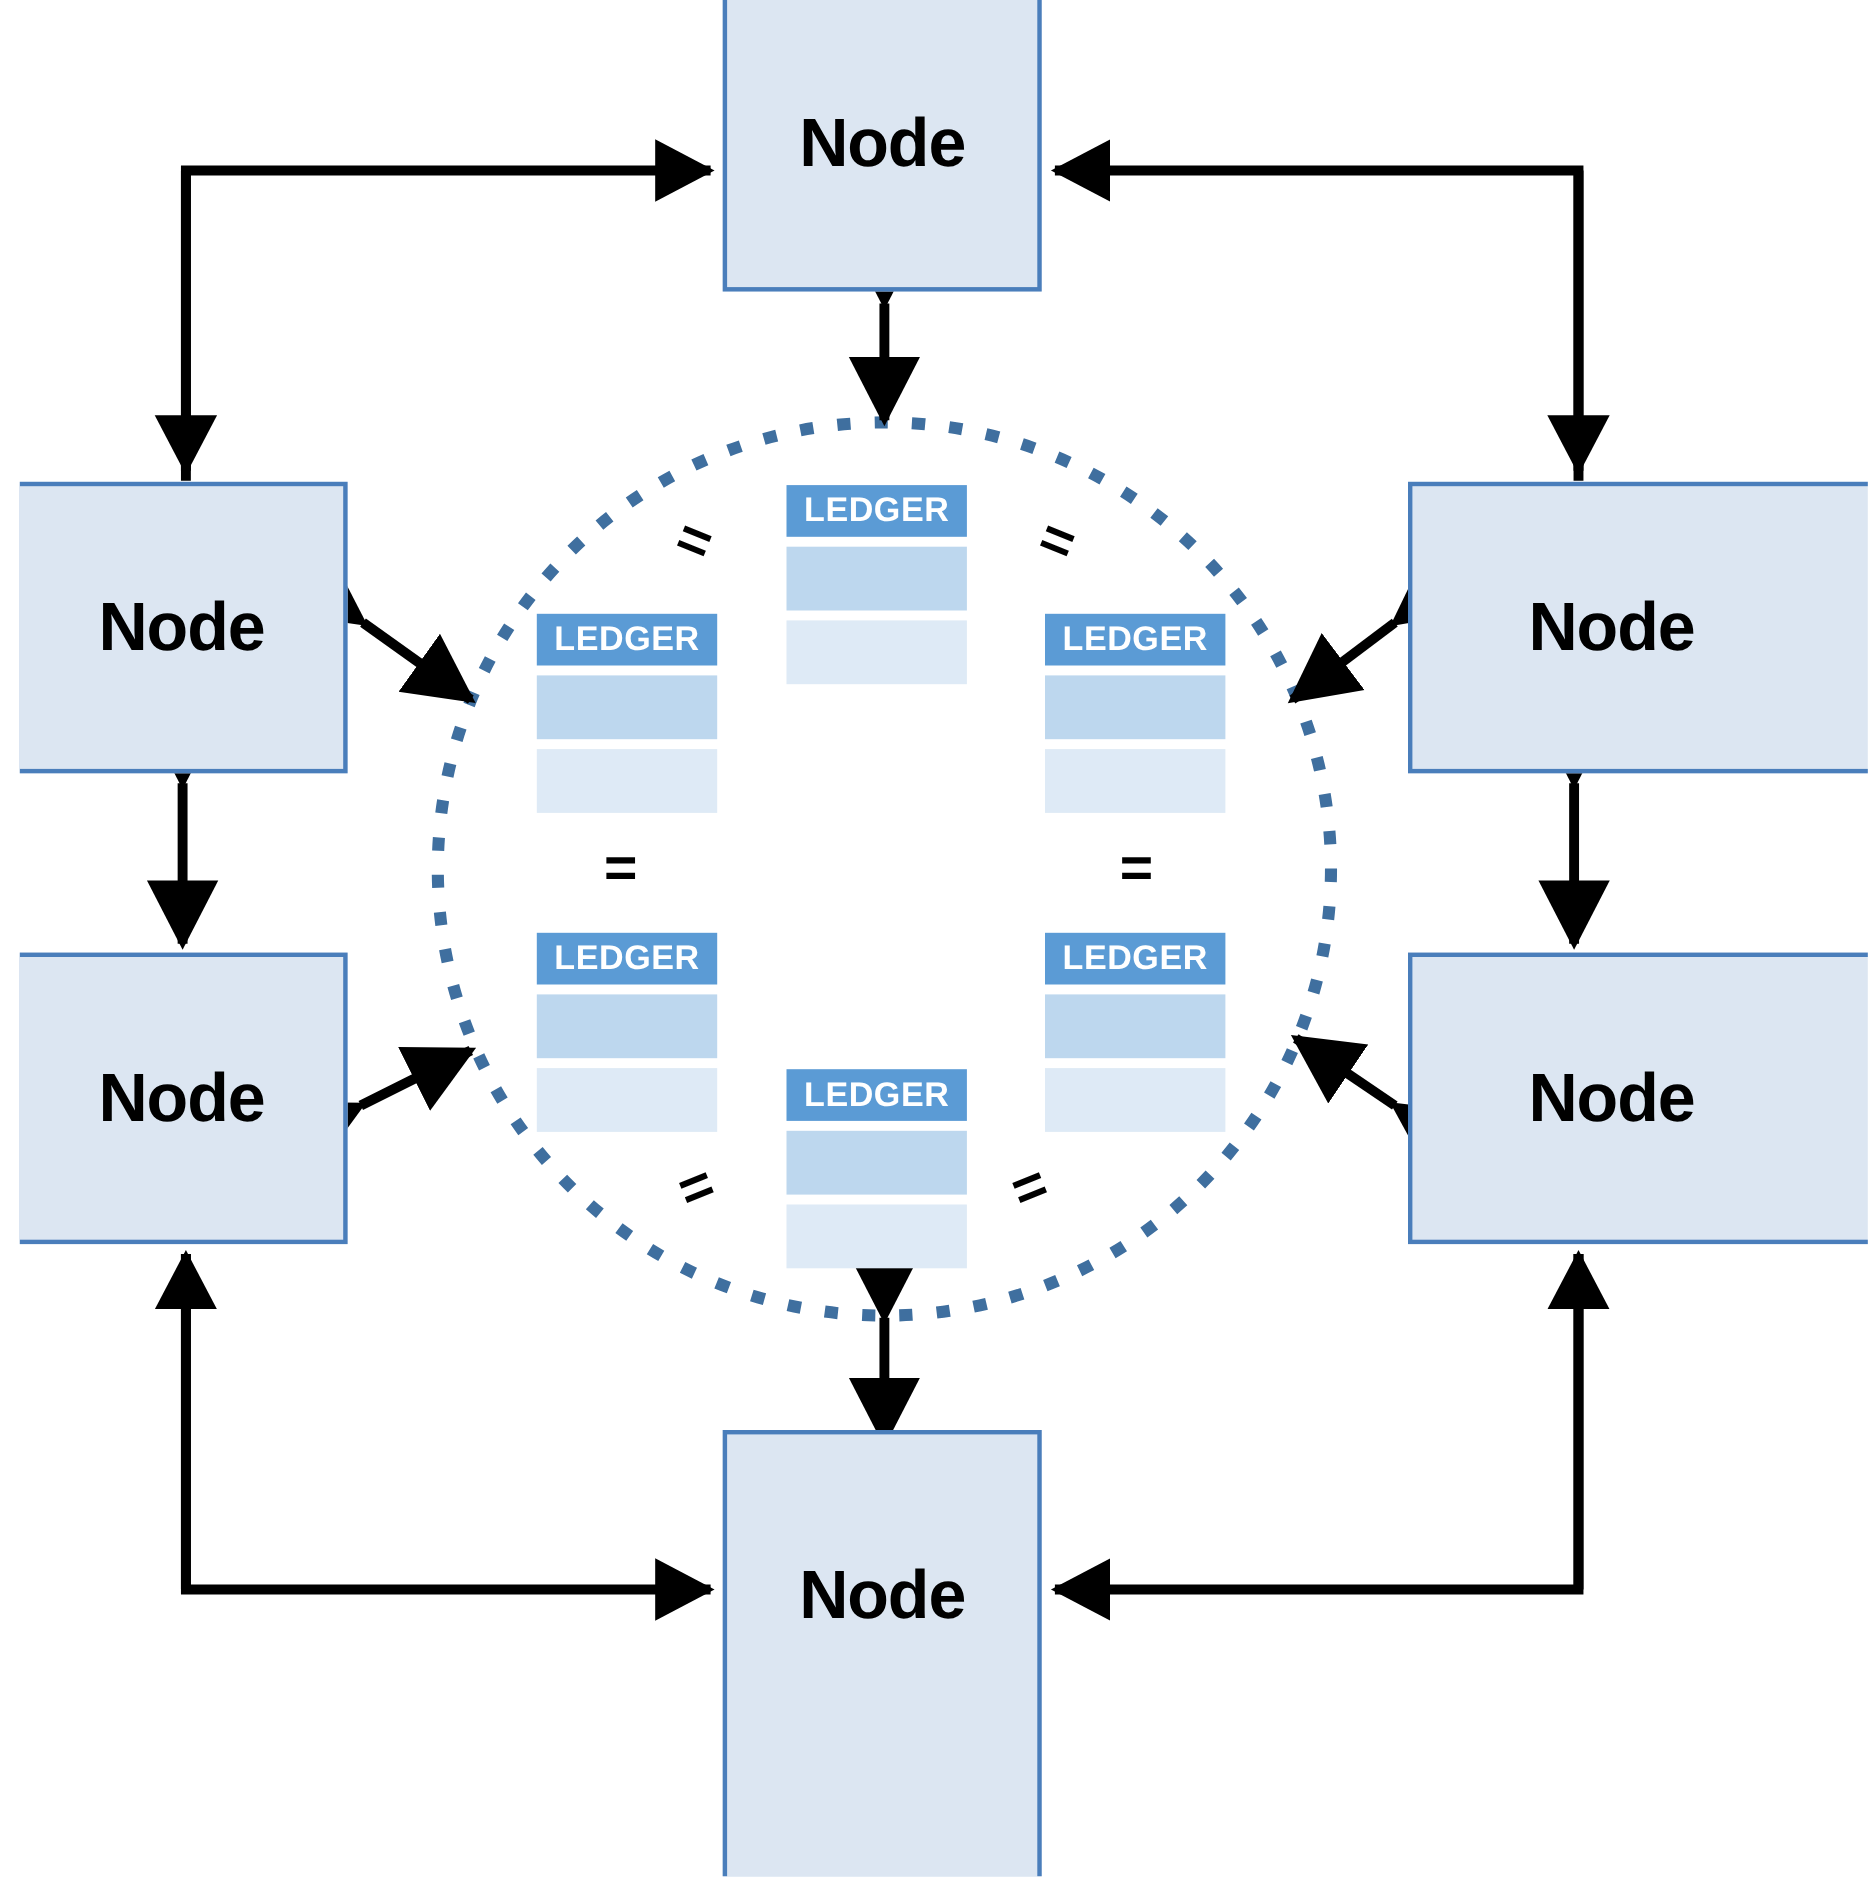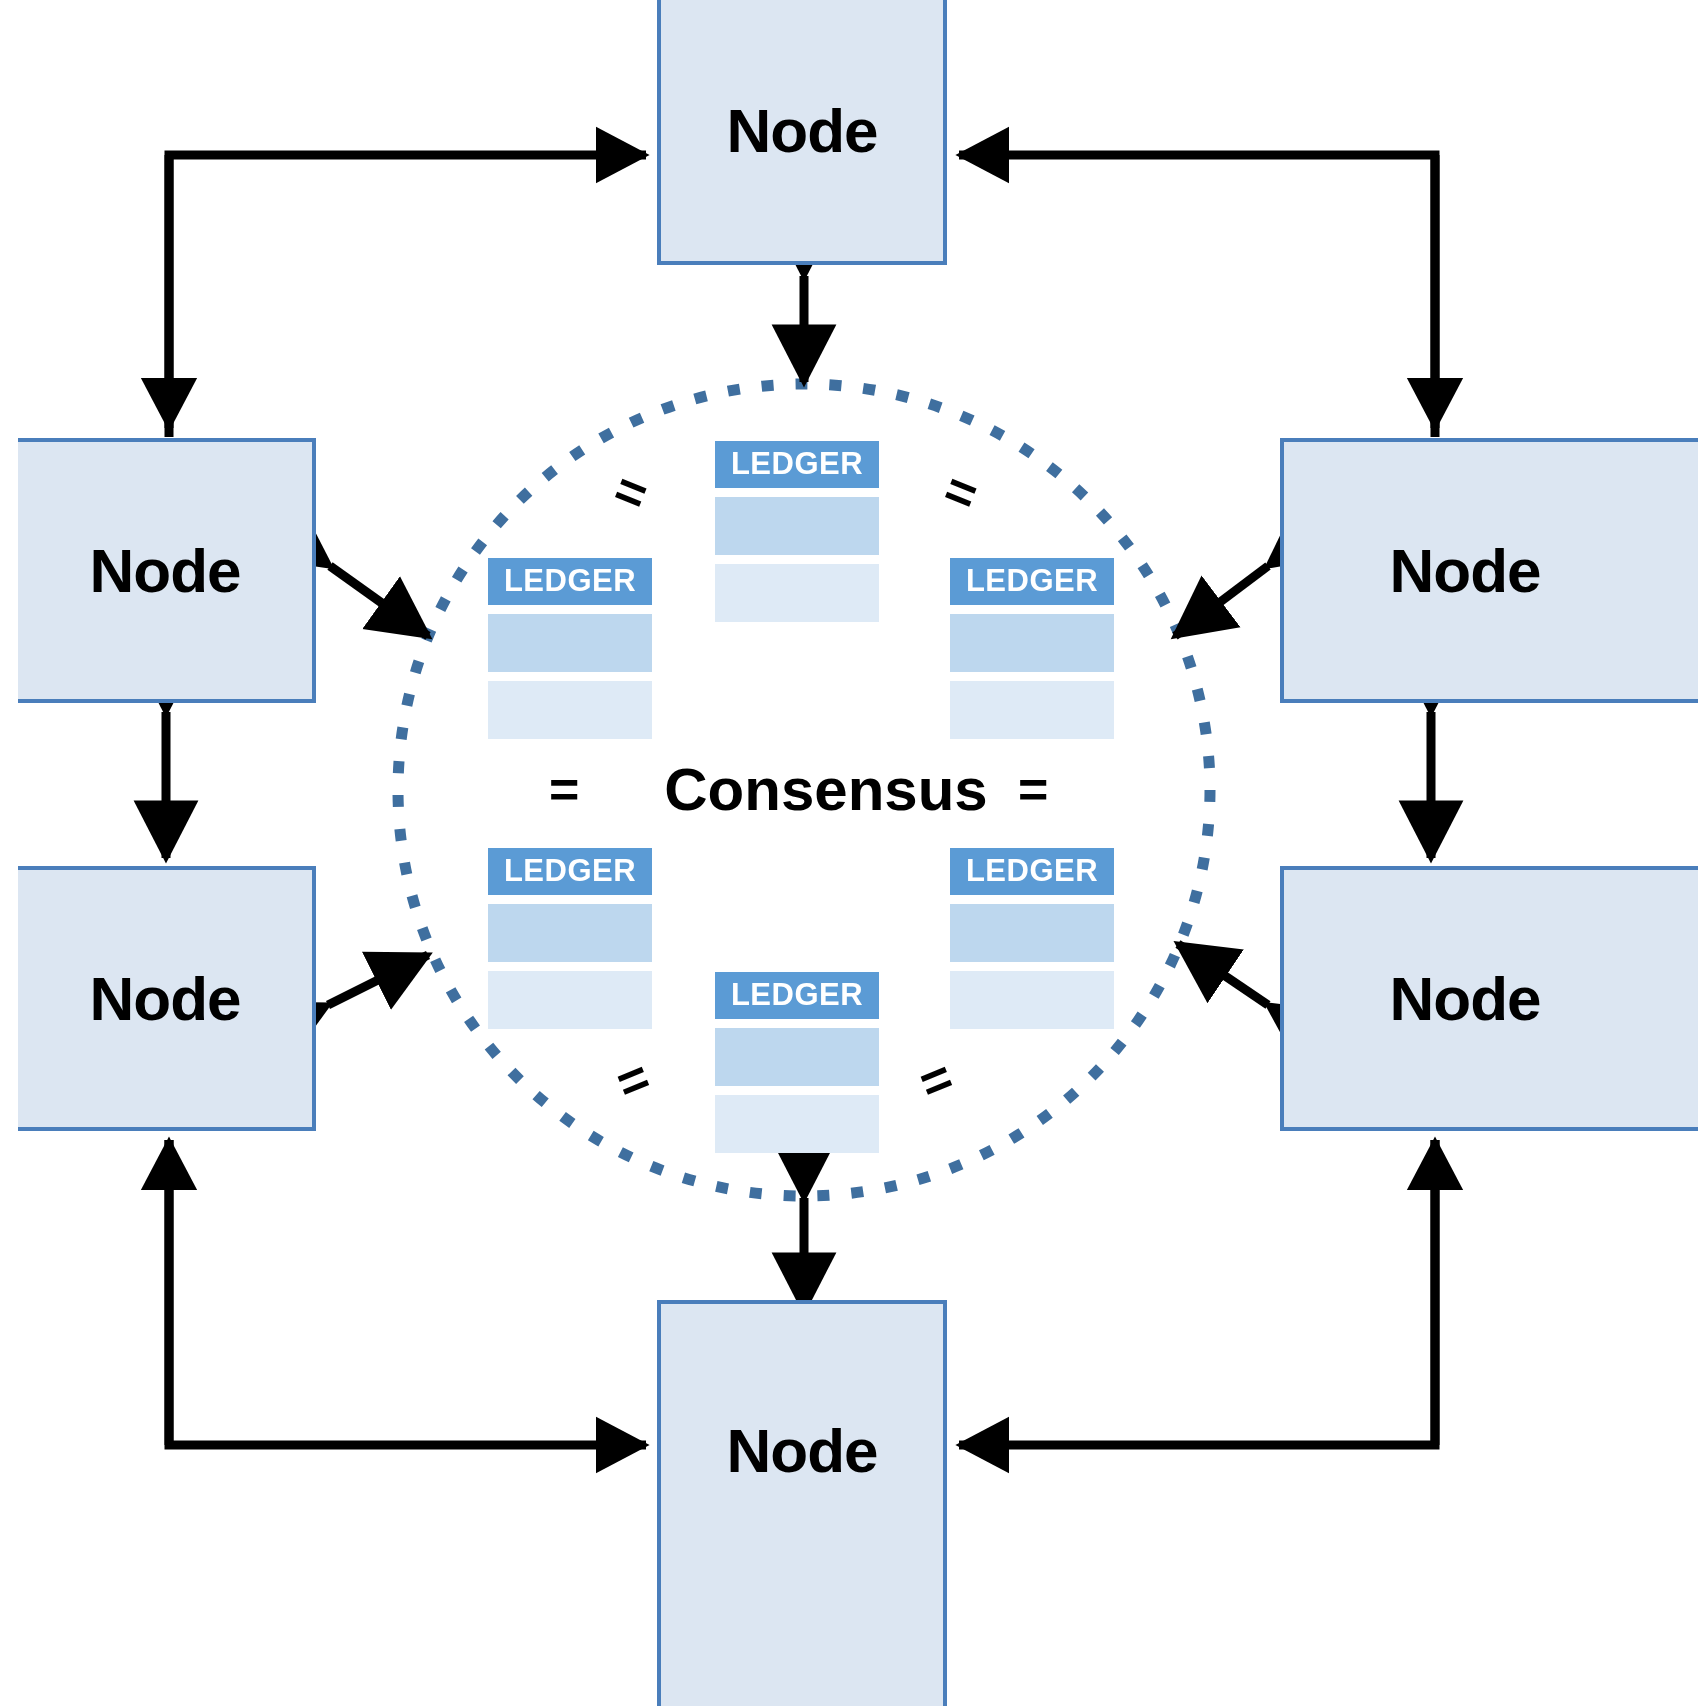--- a/index.html
+++ b/index.html
@@ -198,15 +198,14 @@
   <div class="eq eq-tilt-r" style="left:928px; top:466px;">=</div>
 
   <div class="eq" style="left:531px; top:763px;">=</div>
 
   <div class="eq" style="left:1000px; top:763px;">=</div>
 
   <div class="eq eq-tilt-l" style="left:600px; top:1054px;">=</div>
 
   <div class="eq eq-tilt-l" style="left:903px; top:1054px;">=</div>
 
-  <div id="consensus">Consensus</div>
 
 </div>
 
 </body></html>

